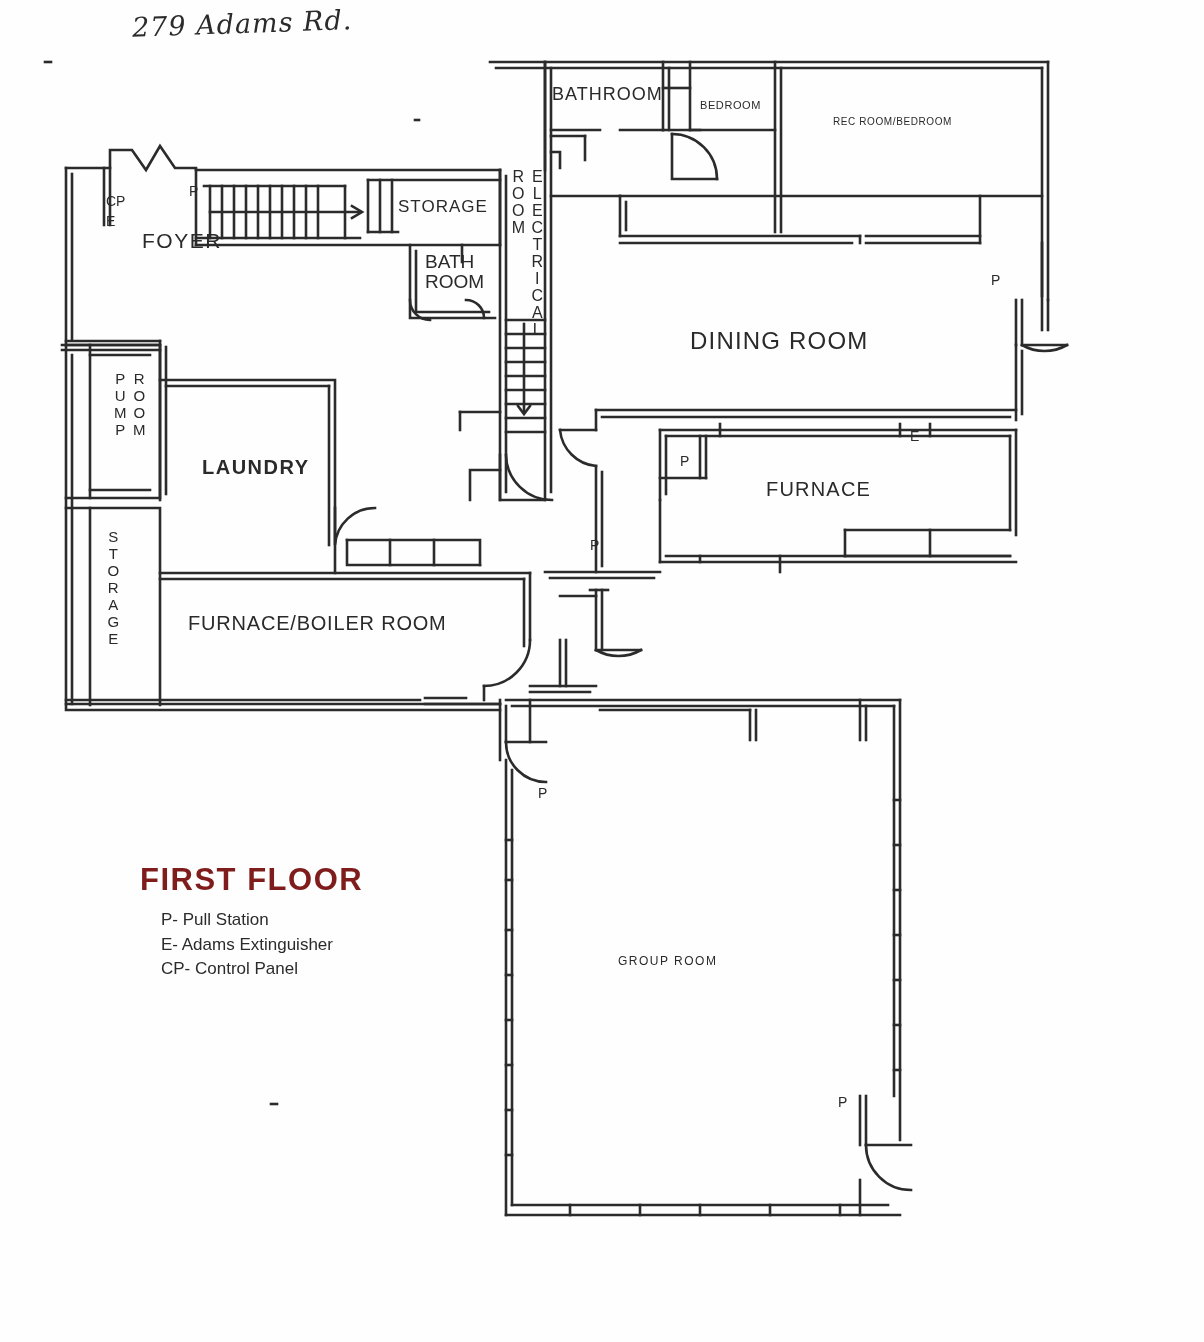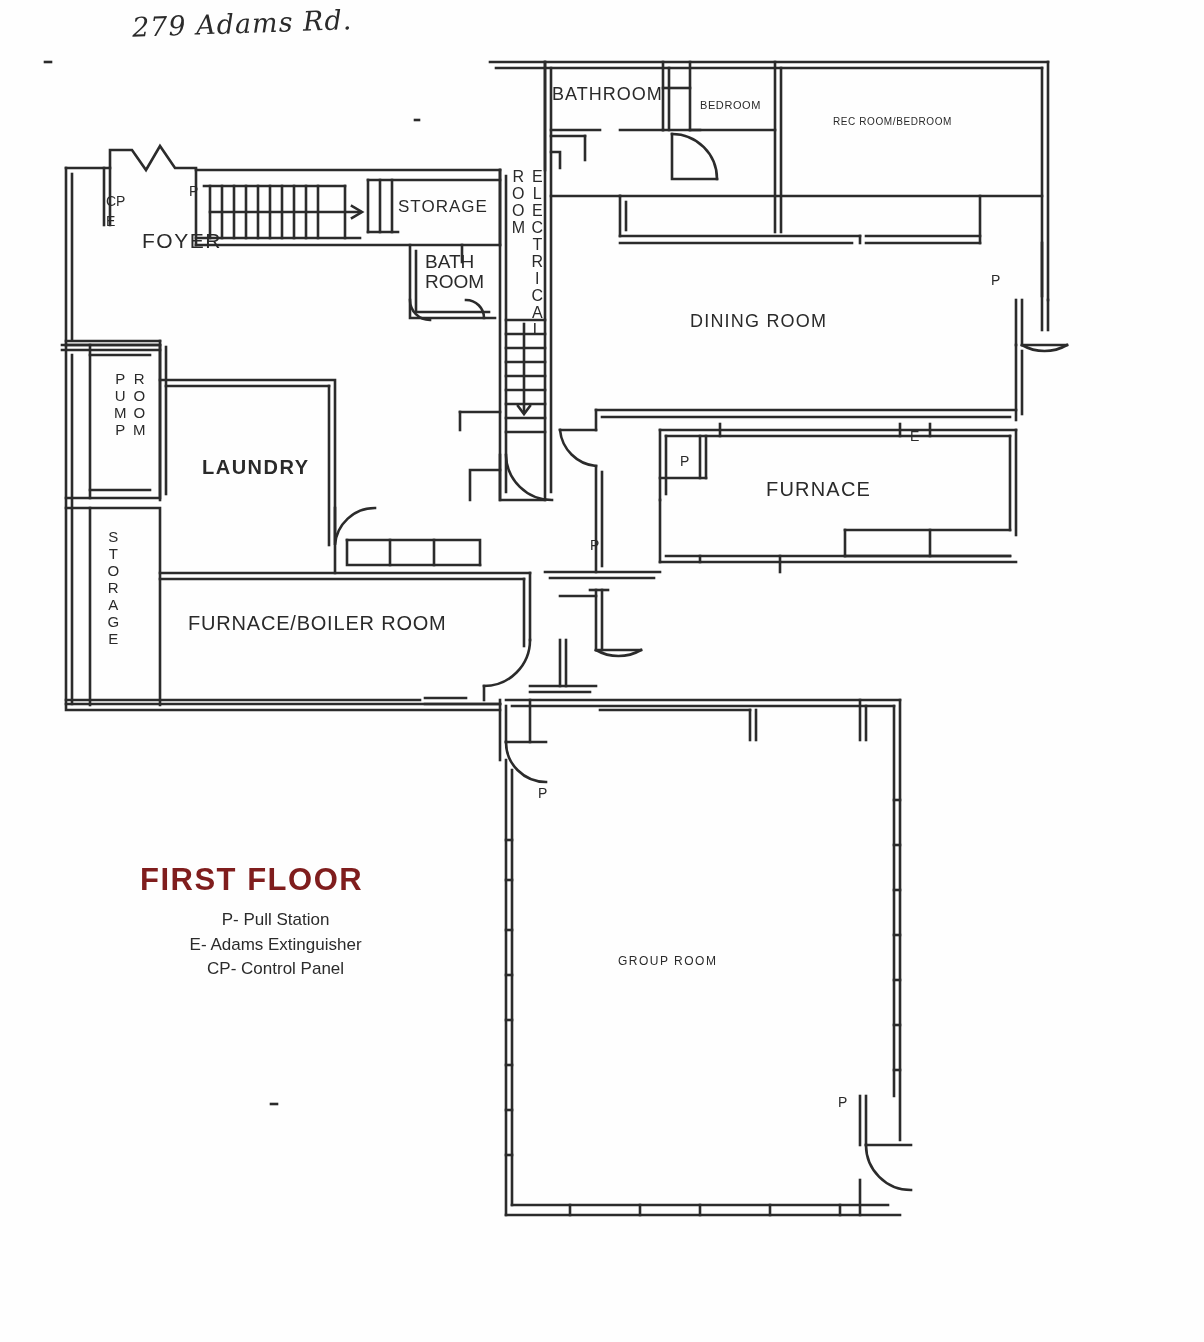--- a/index.html
+++ b/index.html
@@ -62,25 +62,24 @@
   }
   .legend-title {
     font-family: "Liberation Sans", sans-serif;
     font-size: 31px;
     font-weight: bold;
     letter-spacing: 1.5px;
     color: #7f1d1d;
   }
   .legend-list {
     margin-top: 10px;
-    margin-left: 48px;
+    margin-left: 21px;
     font-size: 17px;
     line-height: 1.45;
     color: #2b2b2b;
-    text-align: center;
   }
   .legend-item { white-space: pre; }
 </style>
 </head>
 <body>
 
 <div id="sheet">
 
   <svg id="plan-svg" viewBox="0 0 1204 1342" xmlns="http://www.w3.org/2000/svg">
     <g fill="none" stroke="#2b2b2b" stroke-width="2.6" stroke-linecap="square" stroke-linejoin="miter">
@@ -331,21 +330,21 @@
 
   <div class="hand-note">279 Adams Rd.</div>
 
   <div class="room-label" style="left:108px; top:230px; font-size:21px; letter-spacing:1.5px;margin-left:34px;">FOYER</div>
   <div class="room-label" style="left:398px; top:198px; font-size:17px; letter-spacing:1px;">STORAGE</div>
   <div class="room-label" style="left:425px; top:252px; font-size:19px;">BATH
 ROOM</div>
   <div class="room-label" style="left:552px; top:85px; font-size:18px; letter-spacing:1px;">BATHROOM</div>
   <div class="room-label" style="left:700px; top:100px; font-size:11px; letter-spacing:0.6px;">BEDROOM</div>
   <div class="room-label" style="left:833px; top:117px; font-size:10px; letter-spacing:0.6px;">REC ROOM/BEDROOM</div>
-  <div class="room-label" style="left:690px; top:312px; font-size:18px; letter-spacing:1.2px;">DINING ROOM</div>
+  <div class="room-label" style="left:690px; top:328px; font-size:24px; letter-spacing:1.2px;">DINING ROOM</div>
   <div class="room-label" style="left:766px; top:479px; font-size:20px; letter-spacing:1.2px;">FURNACE</div>
   <div class="room-label" style="left:202px; top:457px; font-size:20px; letter-spacing:1.5px;font-weight:bold;">LAUNDRY</div>
   <div class="room-label" style="left:188px; top:613px; font-size:20px; letter-spacing:0.8px;">FURNACE/BOILER ROOM</div>
   <div class="room-label" style="left:618px; top:955px; font-size:12px; letter-spacing:1.5px;">GROUP ROOM</div>
 
   <div class="room-label vertical" style="left:528px; top:168px; font-size:16px;">ELECTRICAL</div>
   <div class="room-label vertical" style="left:509px; top:168px; font-size:16px;">ROOM</div>
   <div class="room-label vertical" style="left:112px; top:370px; font-size:15px;">PUMP</div>
   <div class="room-label vertical" style="left:131px; top:370px; font-size:15px;">ROOM</div>
   <div class="room-label vertical" style="left:105px; top:528px; font-size:15px;">STORAGE</div>

